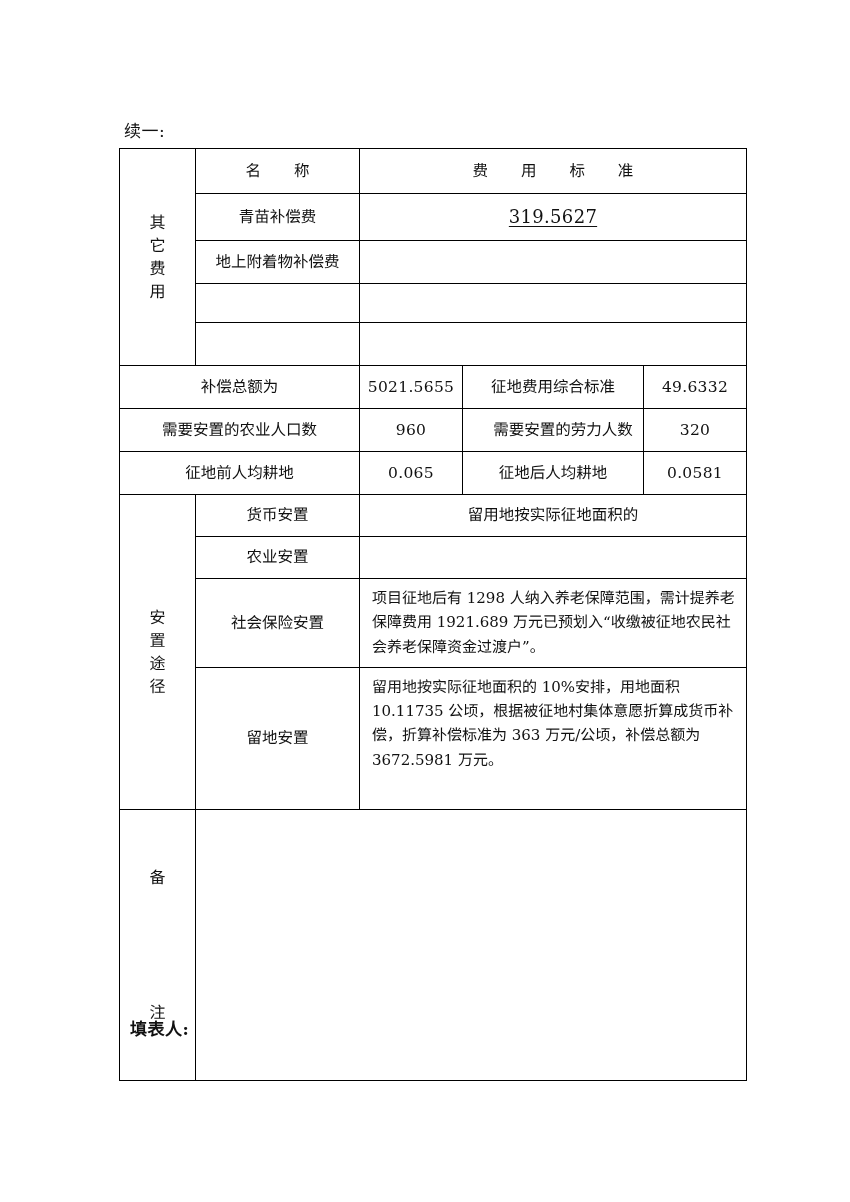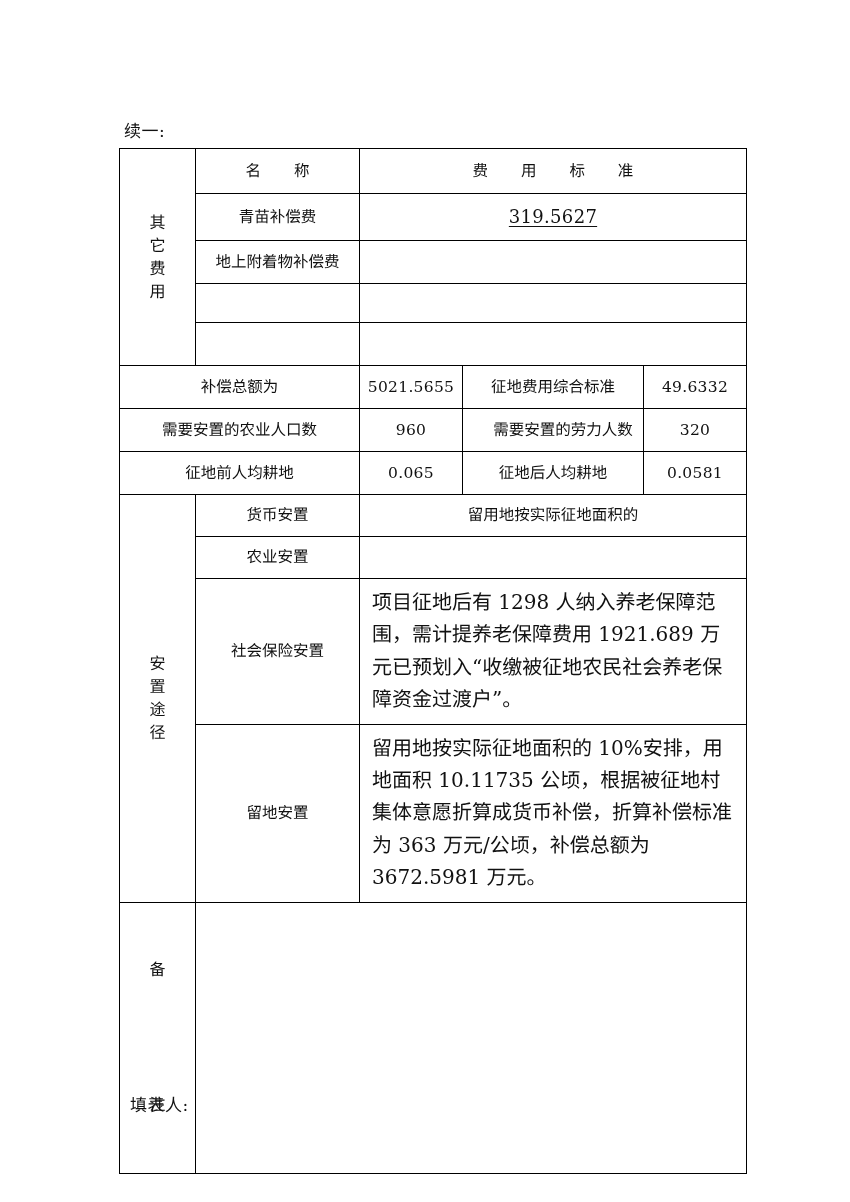--- a/index.html
+++ b/index.html
@@ -31,24 +31,25 @@
     top: 117px;
     font-size: 17px;
     letter-spacing: 0.5px;
     white-space: nowrap;
   }
 
   
   .footer-caption {
     position: absolute;
     left: 130px;
-    top: 1091px;
+    top: 1015px;
     font-size: 17px;
     letter-spacing: 0.5px;
     white-space: nowrap;
+    font-weight: bold;
   }
 
   
   .tbl {
     position: absolute;
     left: 119px;
     top: 148px;
     width: 627px;
     border-collapse: collapse;
     table-layout: fixed;
@@ -84,21 +85,21 @@
 
   .underline-val {
     text-decoration: underline;
     text-underline-offset: 3px;
   }
 
   .para {
     text-align: left;
     padding: 7px 11px 8px 12px;
     line-height: 1.62;
-    font-size: 20px;
+    font-size: 15px;
     text-justify: inter-ideograph;
   }
 
   .num { font-size: 18px; letter-spacing: 0.3px; }
 </style>
 </head>
 <body>
 
 <div class="page">
 

